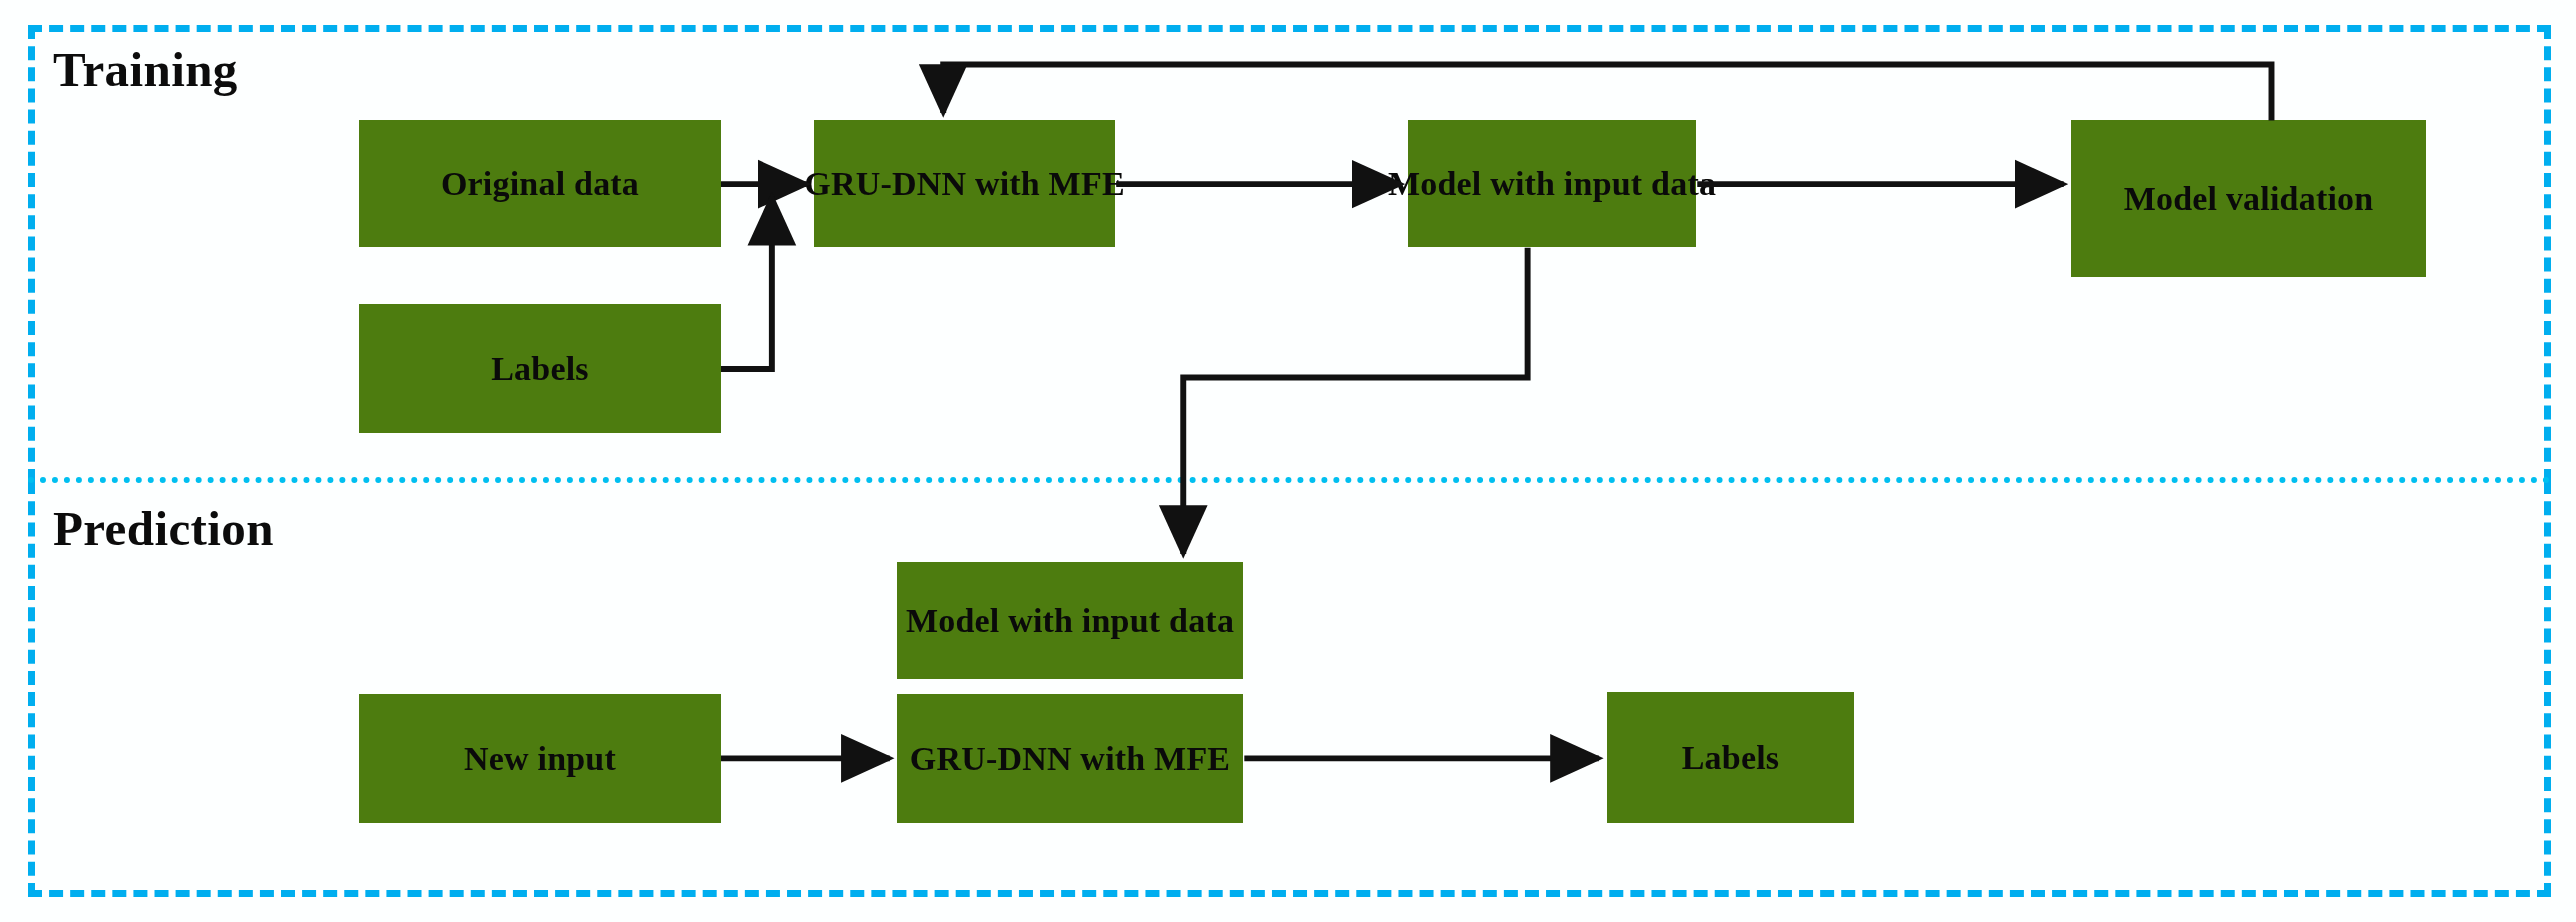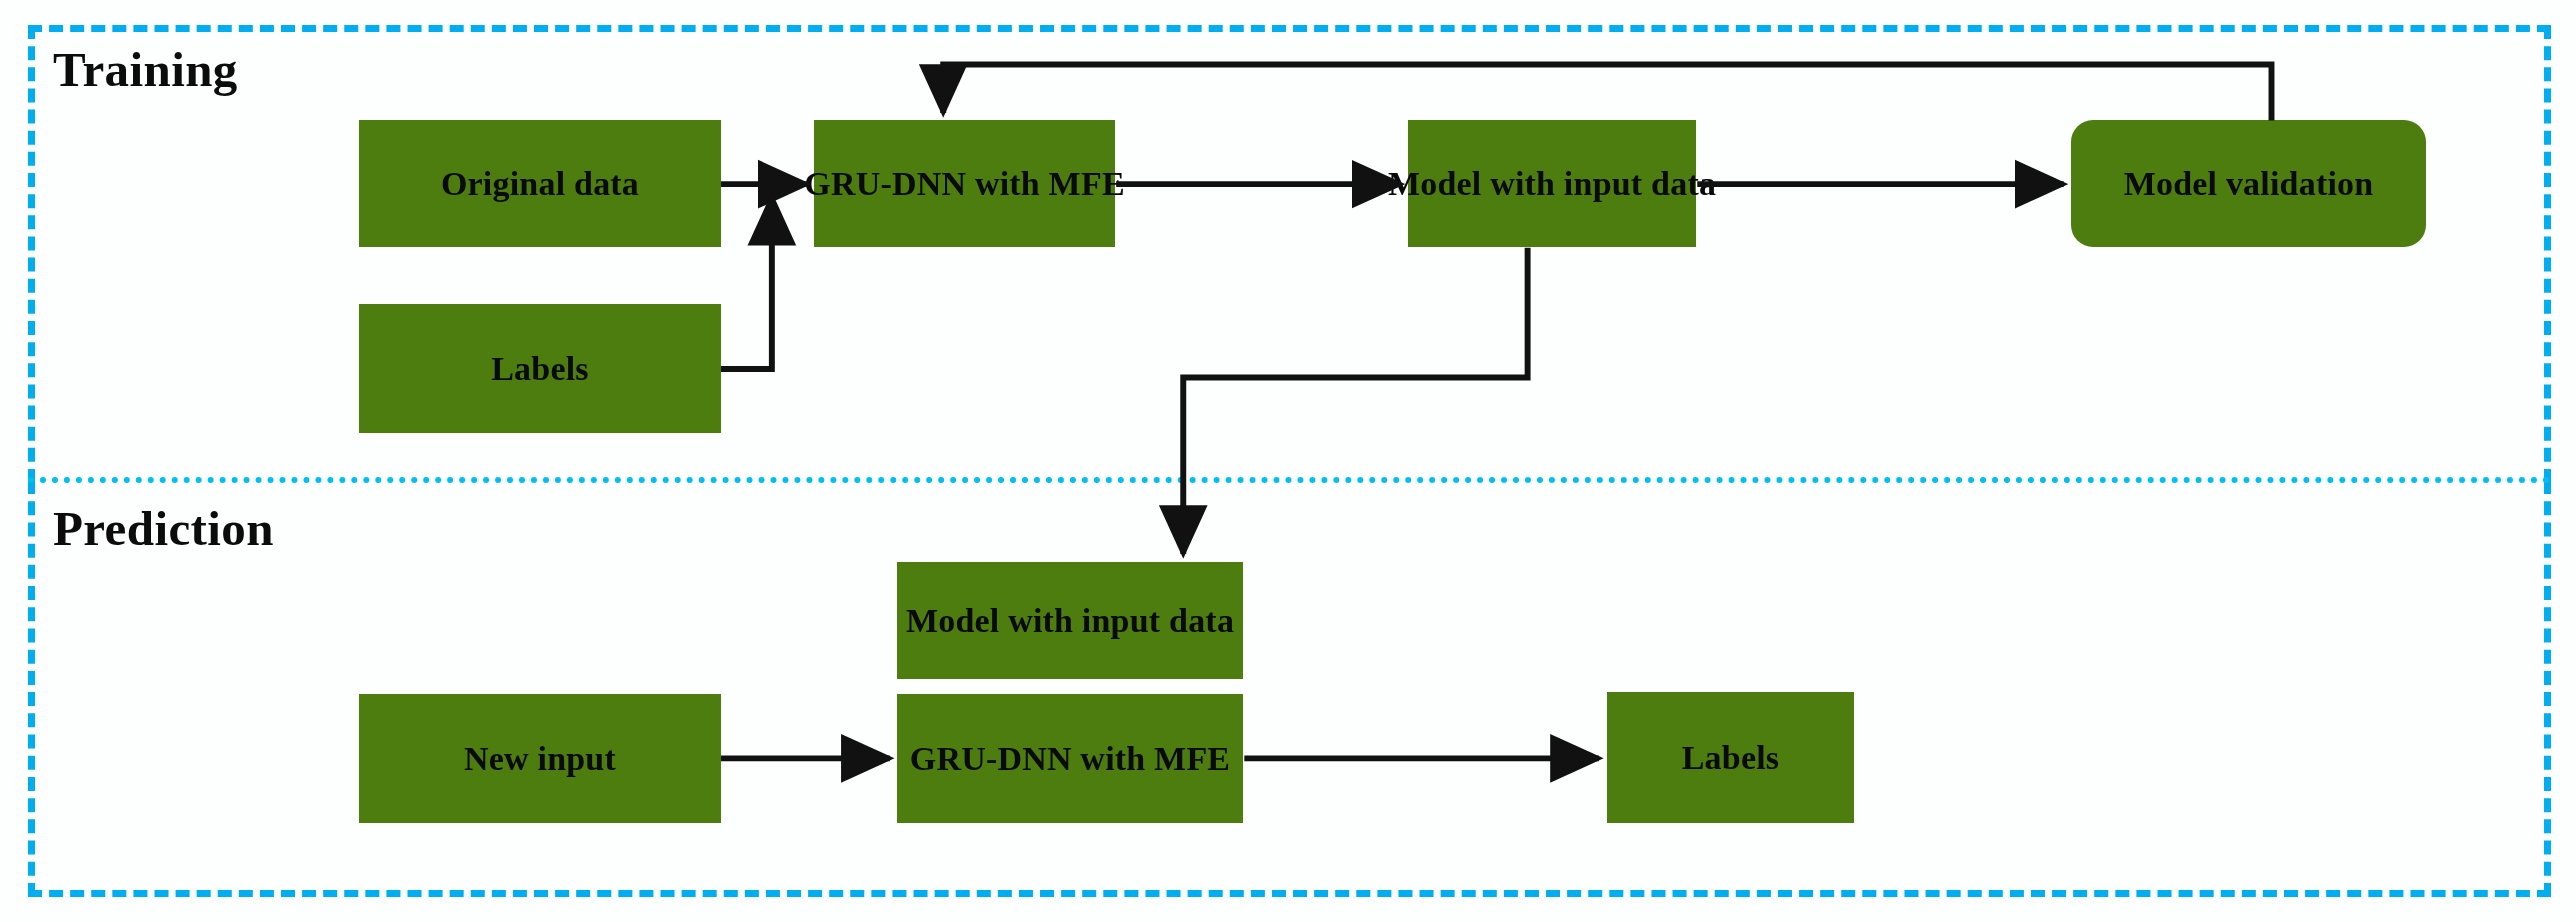--- a/index.html
+++ b/index.html
@@ -75,21 +75,21 @@
     letter-spacing: 0.2px;
     white-space: nowrap;
     font-family: "Liberation Serif", "DejaVu Serif", serif;
   }
 
   
   #node-original-data     { left: 359px;  top: 120px; width: 362px; height: 127px; }
   #node-labels            { left: 359px;  top: 304px; width: 362px; height: 129px; }
   #node-gru-train         { left: 814px;  top: 120px; width: 301px; height: 127px; }
   #node-model-input-train { left: 1408px; top: 120px; width: 288px; height: 127px; }
-  #node-model-validation  { left: 2071px; top: 120px; width: 355px; height: 127px; border-radius: 22px; }
+  #node-model-validation  { left: 2071px; top: 120px; width: 355px; height: 157px; }
 
   
   #node-new-data          { left: 359px;  top: 694px; width: 362px; height: 129px; }
   #node-model-input-pred  { left: 897px; top: 562px; width: 346px; height: 117px; }
   #node-gru-pred          { left: 897px; top: 694px; width: 346px; height: 129px; }
   #node-labels-pred       { left: 1607px; top: 692px; width: 247px; height: 131px; }
 
   
   #connectors {
     position: absolute;

